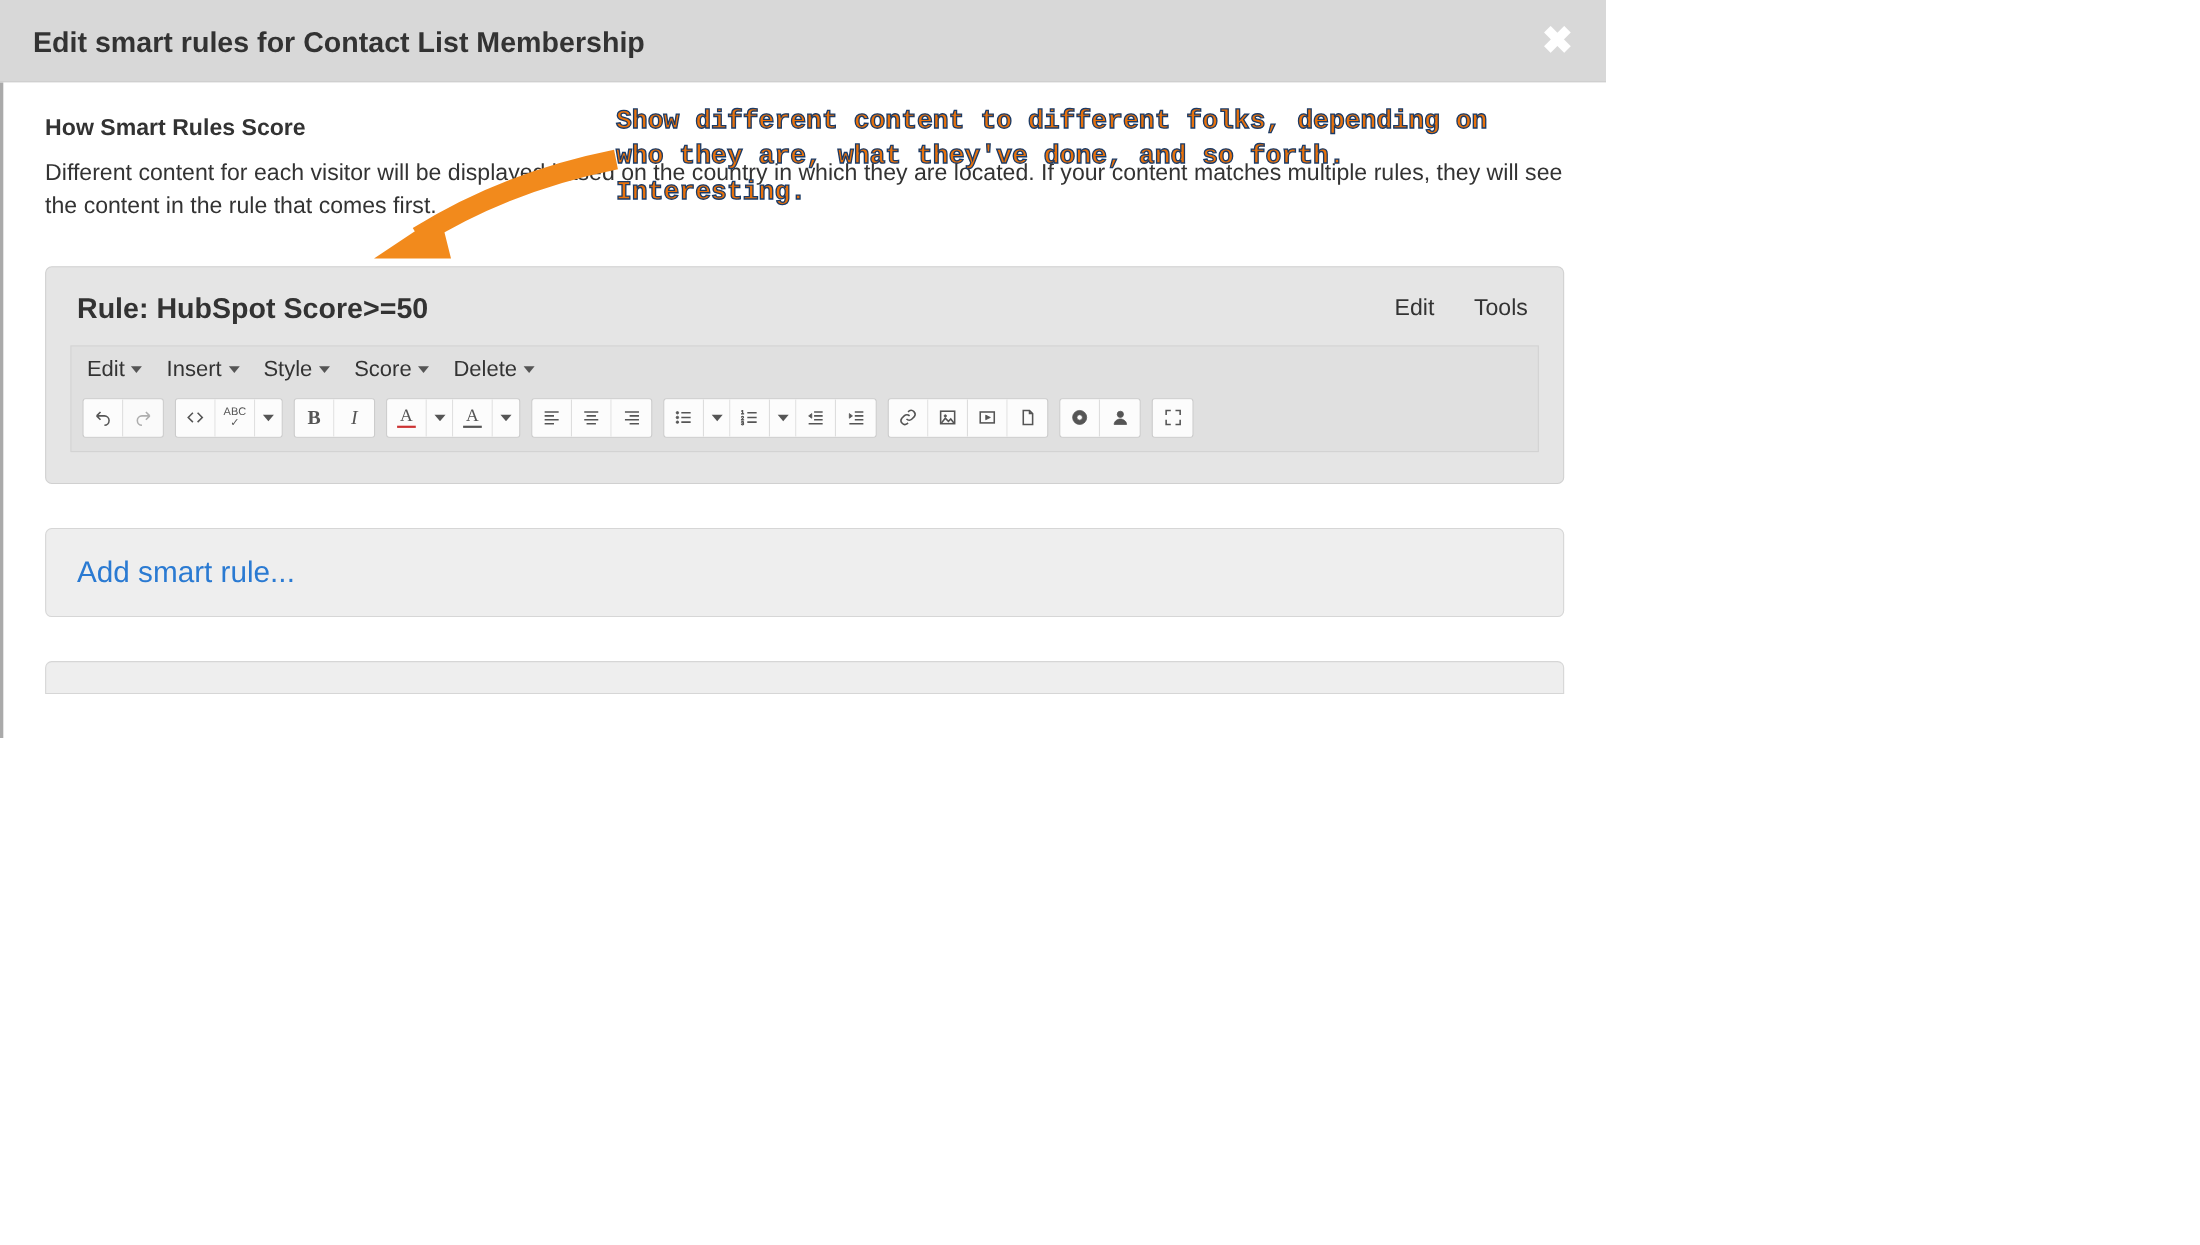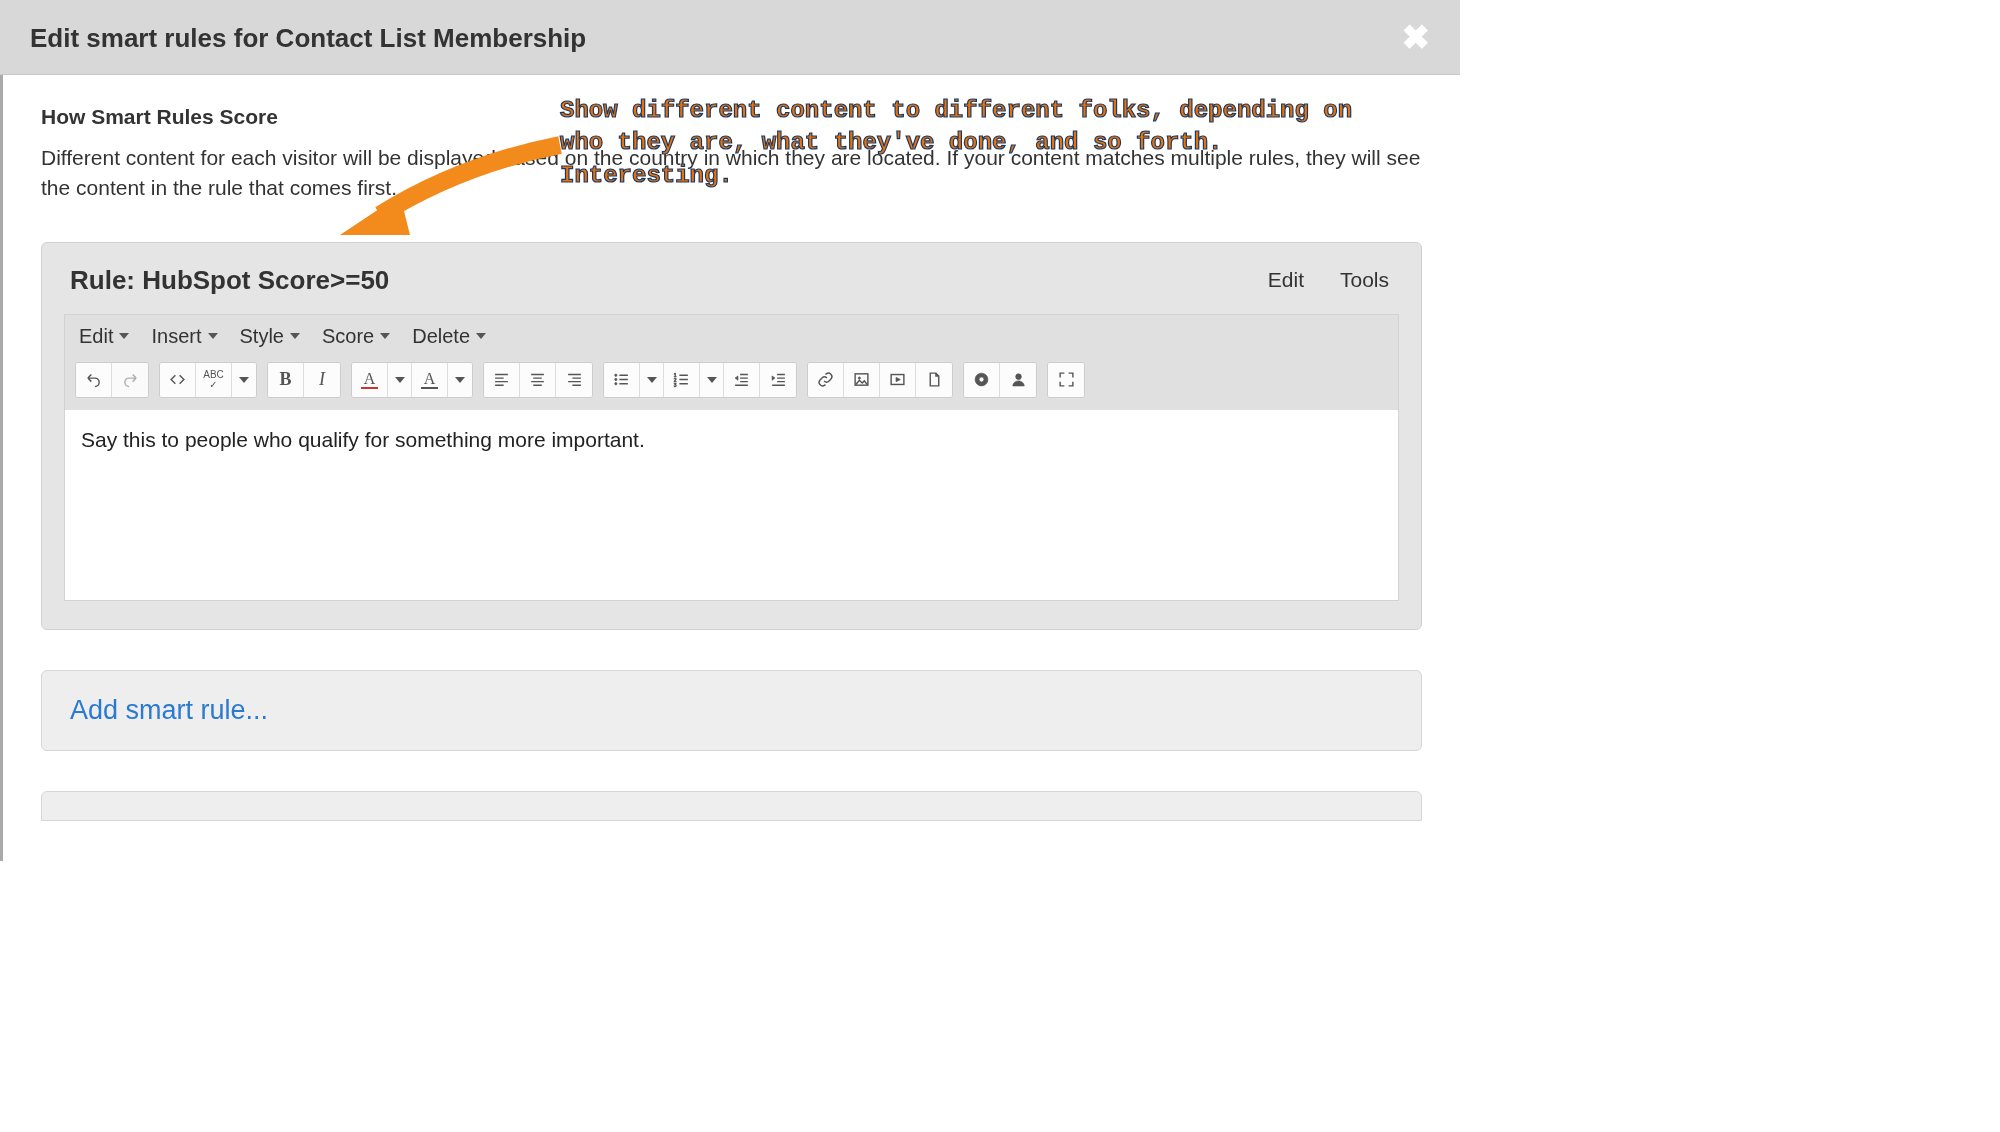--- a/index.html
+++ b/index.html
@@ -285,21 +285,20 @@
         <div class="tb-group">
           <div class="tb-btn">
                 <svg viewBox="0 0 24 24">
                   <path fill="none" stroke-width="2" d="M3 9V3h6M21 9V3h-6M3 15v6h6M21 15v6h-6"></path>
                 </svg>
               </div>
         </div>
 
       </div>
 
-      <div class="content-area" contenteditable="true" style="">Say this to people who qualify for something more important.</div>
     </div>
   </div>
 
   <div class="add-panel">
     <span class="add-link">Add smart rule...</span>
   </div>
 
   <div class="panel-empty"></div>
 
 </div>

